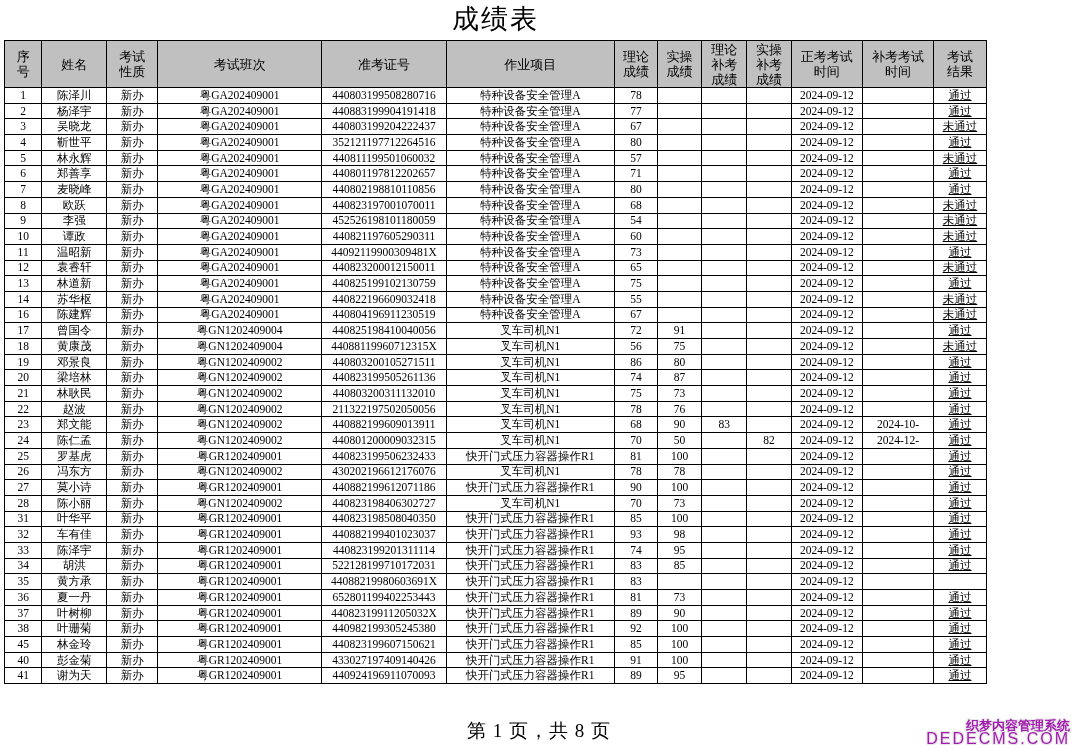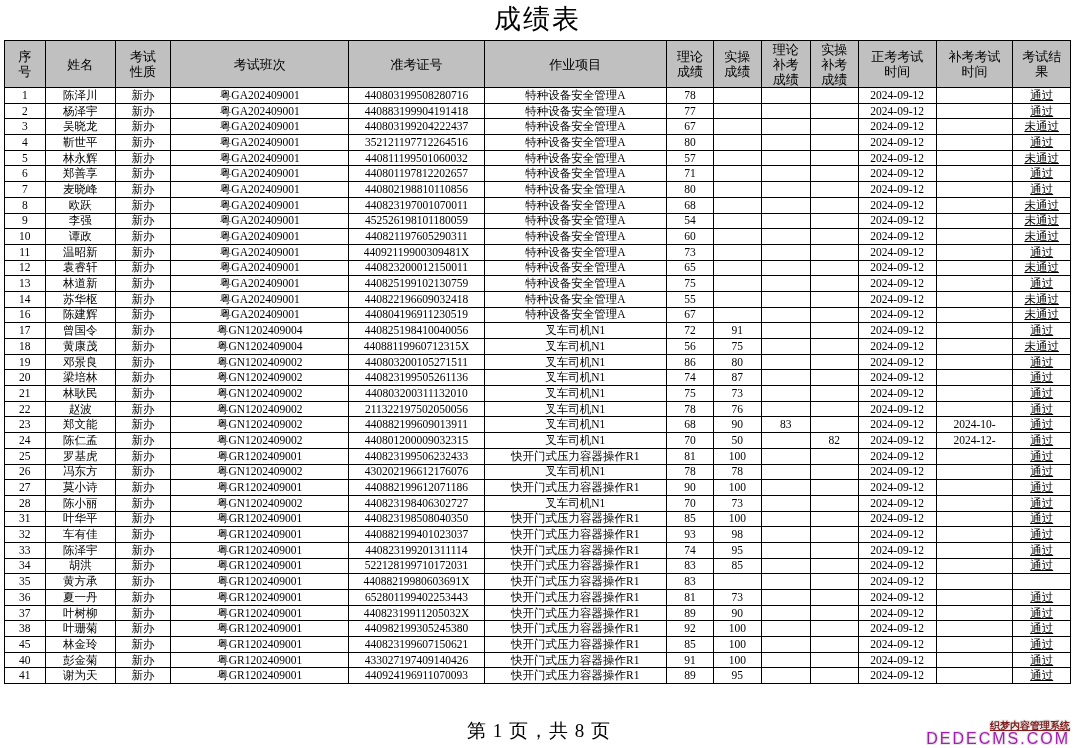--- a/index.html
+++ b/index.html
@@ -1,21 +1,21 @@
 <!DOCTYPE html>
 <html><head>
 <meta charset="utf-8">
 <style>
   html,body{margin:0;padding:0;}
   body{
     width:1078px;height:748px;position:relative;background:#ffffff;
     font-family:"Liberation Serif","DejaVu Serif",serif;
     color:#000;overflow:hidden;
   }
-  .sheet{position:absolute;left:4px;top:0;width:1067px;}
+  .sheet{position:absolute;left:4px;top:0;width:983px;}
   h1.title{
     margin:1px 0 3px 0;text-align:center;font-size:27px;font-weight:normal;
     letter-spacing:2px;line-height:36px;
   }
   table.score{
     width:100%;border-collapse:collapse;table-layout:fixed;
   }
   table.score th, table.score td{
     border:1px solid #000;text-align:center;vertical-align:middle;
     overflow:hidden;white-space:nowrap;padding:0 1px;
@@ -30,23 +30,22 @@
   td.result{text-decoration:underline;}
   .footer{
     position:absolute;left:0;bottom:4px;width:100%;text-align:center;
     font-size:19px;letter-spacing:1px;
   }
   .watermark{
     position:absolute;right:8px;bottom:3px;text-align:right;
     font-family:"Liberation Sans","DejaVu Sans",sans-serif;line-height:13px;
   }
   .watermark .wm1{
-    font-size:10px;font-weight:bold;color:#7f1d1d;
+    font-size:13px;font-weight:bold;color:#a21caf;
     text-shadow:1px 1px 0 #e8e8e8,-1px -1px 0 #e8e8e8,1px -1px 0 #e8e8e8,-1px 1px 0 #e8e8e8;
-    text-decoration:underline;
   }
   .watermark .wm2{
     font-size:16px;font-weight:normal;color:#a21caf;letter-spacing:2px;
     text-shadow:1px 1px 0 #e8e8e8,-1px -1px 0 #e8e8e8,1px -1px 0 #e8e8e8,-1px 1px 0 #e8e8e8;
   }
 </style>
 </head>
 <body>
 
 <div class="sheet">

